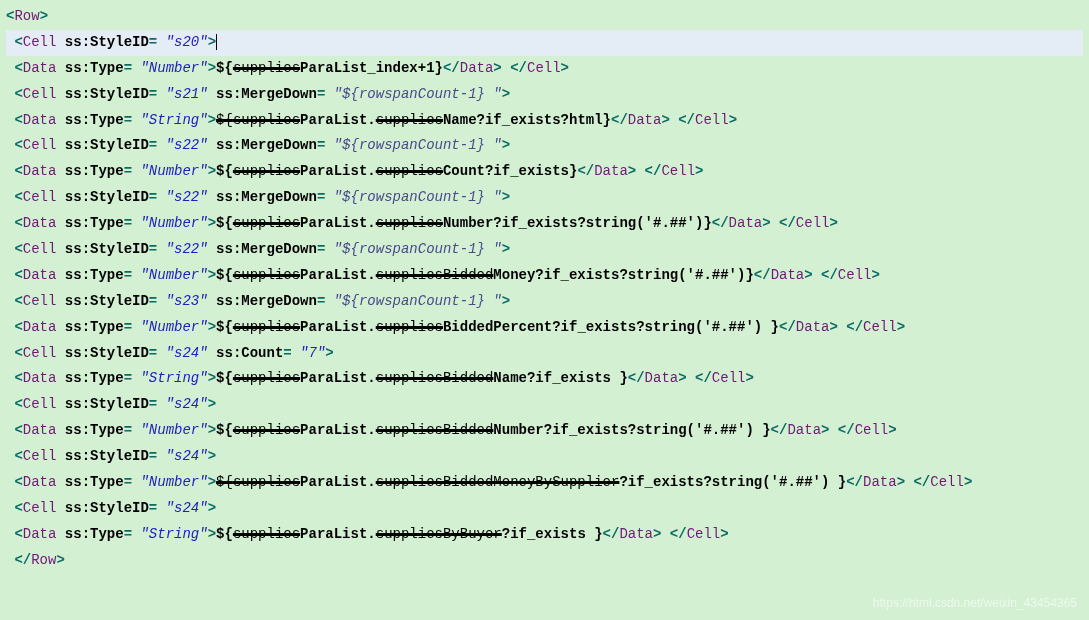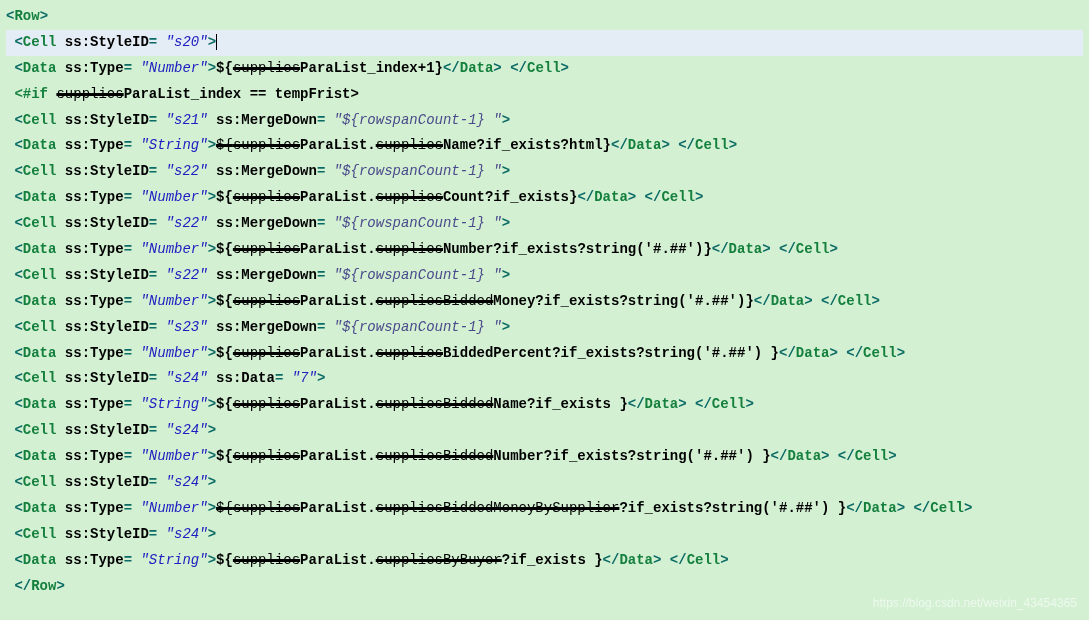--- a/index.html
+++ b/index.html
@@ -14,21 +14,21 @@
   }
   .line {
     white-space: pre;
     line-height: 1.85;
     color: #000;
   }
   .highlighted {
     background: #e4ecf5;
   }
   .tag-bracket { color: #0a6a64; font-weight: bold; }
-  .tag-name { color: #15803d; font-weight: bold; }
+  .tag-name { color: #701a75; font-weight: normal; }
   .attr-name { color: #000000; font-weight: bold; }
   .attr-string { color: #2020c0; font-style: italic; }
   .attr-string2 { color: #4a4a8a; font-style: italic; }
   .bold-text { font-weight: bold; color: #000; }
   .watermark {
     position: fixed;
     right: 12px;
     bottom: 10px;
     color: rgba(255,255,255,0.6);
     font-size: 12px;
@@ -52,21 +52,20 @@
 <body>
 
 <div class="code">
 
   <div class="line"><span class="tag-bracket">&lt;</span><span class="tag-name">Row</span><span class="tag-bracket">&gt;</span></div>
 
   <div class="line highlighted"> <span class="tag-bracket">&lt;</span><span class="tag-name">Cell</span> <span class="attr-name">ss:StyleID</span><span class="tag-bracket">=</span> <span class="attr-string">"s20"</span><span class="tag-bracket">&gt;</span><span class="cursor"></span></div>
 
   <div class="line"> <span class="tag-bracket">&lt;</span><span class="tag-name">Data</span> <span class="attr-name">ss:Type</span><span class="tag-bracket">=</span> <span class="attr-string">"Number"</span><span class="tag-bracket">&gt;</span><span class="bold-text">${</span><span class="strike">supplies</span><span class="bold-text">ParaList_index+1}</span><span class="tag-bracket">&lt;/</span><span class="tag-name">Data</span><span class="tag-bracket">&gt;</span> <span class="tag-bracket">&lt;/</span><span class="tag-name">Cell</span><span class="tag-bracket">&gt;</span></div>
 
-  <div class="line"> <span class="tag-name">&lt;#if </span><span class="strike">supplies</span><span class="bold-text">ParaList_index == tempFrist&gt;</span></div>
 
   <div class="line"> <span class="tag-bracket">&lt;</span><span class="tag-name">Cell</span> <span class="attr-name">ss:StyleID</span><span class="tag-bracket">=</span> <span class="attr-string">"s21"</span> <span class="attr-name">ss:MergeDown</span><span class="tag-bracket">=</span> <span class="attr-string2">"${rowspanCount-1} "</span><span class="tag-bracket">&gt;</span></div>
 
   <div class="line"> <span class="tag-bracket">&lt;</span><span class="tag-name">Data</span> <span class="attr-name">ss:Type</span><span class="tag-bracket">=</span> <span class="attr-string">"String"</span><span class="tag-bracket">&gt;</span><span class="strike">${</span><span class="strike">supplies</span><span class="bold-text">ParaList.</span><span class="strike">supplies</span><span class="bold-text">Name?if_exists?html}</span><span class="tag-bracket">&lt;/</span><span class="tag-name">Data</span><span class="tag-bracket">&gt;</span> <span class="tag-bracket">&lt;/</span><span class="tag-name">Cell</span><span class="tag-bracket">&gt;</span></div>
 
   <div class="line"> <span class="tag-bracket">&lt;</span><span class="tag-name">Cell</span> <span class="attr-name">ss:StyleID</span><span class="tag-bracket">=</span> <span class="attr-string">"s22"</span> <span class="attr-name">ss:MergeDown</span><span class="tag-bracket">=</span> <span class="attr-string2">"${rowspanCount-1} "</span><span class="tag-bracket">&gt;</span></div>
 
   <div class="line"> <span class="tag-bracket">&lt;</span><span class="tag-name">Data</span> <span class="attr-name">ss:Type</span><span class="tag-bracket">=</span> <span class="attr-string">"Number"</span><span class="tag-bracket">&gt;</span><span class="bold-text">${</span><span class="strike">supplies</span><span class="bold-text">ParaList.</span><span class="strike">supplies</span><span class="bold-text">Count?if_exists}</span><span class="tag-bracket">&lt;/</span><span class="tag-name">Data</span><span class="tag-bracket">&gt;</span> <span class="tag-bracket">&lt;/</span><span class="tag-name">Cell</span><span class="tag-bracket">&gt;</span></div>
 
   <div class="line"> <span class="tag-bracket">&lt;</span><span class="tag-name">Cell</span> <span class="attr-name">ss:StyleID</span><span class="tag-bracket">=</span> <span class="attr-string">"s22"</span> <span class="attr-name">ss:MergeDown</span><span class="tag-bracket">=</span> <span class="attr-string2">"${rowspanCount-1} "</span><span class="tag-bracket">&gt;</span></div>
@@ -75,33 +74,33 @@
 
   <div class="line"> <span class="tag-bracket">&lt;</span><span class="tag-name">Cell</span> <span class="attr-name">ss:StyleID</span><span class="tag-bracket">=</span> <span class="attr-string">"s22"</span> <span class="attr-name">ss:MergeDown</span><span class="tag-bracket">=</span> <span class="attr-string2">"${rowspanCount-1} "</span><span class="tag-bracket">&gt;</span></div>
 
   <div class="line"> <span class="tag-bracket">&lt;</span><span class="tag-name">Data</span> <span class="attr-name">ss:Type</span><span class="tag-bracket">=</span> <span class="attr-string">"Number"</span><span class="tag-bracket">&gt;</span><span class="bold-text">${</span><span class="strike">supplies</span><span class="bold-text">ParaList.</span><span class="strike">suppliesBidded</span><span class="bold-text">Money?if_exists?string('#.##')}</span><span class="tag-bracket">&lt;/</span><span class="tag-name">Data</span><span class="tag-bracket">&gt;</span> <span class="tag-bracket">&lt;/</span><span class="tag-name">Cell</span><span class="tag-bracket">&gt;</span></div>
 
   <div class="line"> <span class="tag-bracket">&lt;</span><span class="tag-name">Cell</span> <span class="attr-name">ss:StyleID</span><span class="tag-bracket">=</span> <span class="attr-string">"s23"</span> <span class="attr-name">ss:MergeDown</span><span class="tag-bracket">=</span> <span class="attr-string2">"${rowspanCount-1} "</span><span class="tag-bracket">&gt;</span></div>
 
   <div class="line"> <span class="tag-bracket">&lt;</span><span class="tag-name">Data</span> <span class="attr-name">ss:Type</span><span class="tag-bracket">=</span> <span class="attr-string">"Number"</span><span class="tag-bracket">&gt;</span><span class="bold-text">${</span><span class="strike">supplies</span><span class="bold-text">ParaList.</span><span class="strike">supplies</span><span class="bold-text">BiddedPercent?if_exists?string('#.##') }</span><span class="tag-bracket">&lt;/</span><span class="tag-name">Data</span><span class="tag-bracket">&gt;</span> <span class="tag-bracket">&lt;/</span><span class="tag-name">Cell</span><span class="tag-bracket">&gt;</span></div>
 
 
-  <div class="line"> <span class="tag-bracket">&lt;</span><span class="tag-name">Cell</span> <span class="attr-name">ss:StyleID</span><span class="tag-bracket">=</span> <span class="attr-string">"s24"</span> <span class="attr-name">ss:Data</span><span class="tag-bracket">=</span> <span class="attr-string">"7"</span><span class="tag-bracket">&gt;</span></div>
+  <div class="line"> <span class="tag-bracket">&lt;</span><span class="tag-name">Cell</span> <span class="attr-name">ss:StyleID</span><span class="tag-bracket">=</span> <span class="attr-string">"s24"</span> <span class="attr-name">ss:Count</span><span class="tag-bracket">=</span> <span class="attr-string">"7"</span><span class="tag-bracket">&gt;</span></div>
 
   <div class="line"> <span class="tag-bracket">&lt;</span><span class="tag-name">Data</span> <span class="attr-name">ss:Type</span><span class="tag-bracket">=</span> <span class="attr-string">"String"</span><span class="tag-bracket">&gt;</span><span class="bold-text">${</span><span class="strike">supplies</span><span class="bold-text">ParaList.</span><span class="strike">suppliesBidded</span><span class="bold-text">Name?if_exists }</span><span class="tag-bracket">&lt;/</span><span class="tag-name">Data</span><span class="tag-bracket">&gt;</span> <span class="tag-bracket">&lt;/</span><span class="tag-name">Cell</span><span class="tag-bracket">&gt;</span></div>
 
   <div class="line"> <span class="tag-bracket">&lt;</span><span class="tag-name">Cell</span> <span class="attr-name">ss:StyleID</span><span class="tag-bracket">=</span> <span class="attr-string">"s24"</span><span class="tag-bracket">&gt;</span></div>
 
   <div class="line"> <span class="tag-bracket">&lt;</span><span class="tag-name">Data</span> <span class="attr-name">ss:Type</span><span class="tag-bracket">=</span> <span class="attr-string">"Number"</span><span class="tag-bracket">&gt;</span><span class="bold-text">${</span><span class="strike">supplies</span><span class="bold-text">ParaList.</span><span class="strike">suppliesBidded</span><span class="bold-text">Number?if_exists?string('#.##') }</span><span class="tag-bracket">&lt;/</span><span class="tag-name">Data</span><span class="tag-bracket">&gt;</span> <span class="tag-bracket">&lt;/</span><span class="tag-name">Cell</span><span class="tag-bracket">&gt;</span></div>
 
   <div class="line"> <span class="tag-bracket">&lt;</span><span class="tag-name">Cell</span> <span class="attr-name">ss:StyleID</span><span class="tag-bracket">=</span> <span class="attr-string">"s24"</span><span class="tag-bracket">&gt;</span></div>
 
   <div class="line"> <span class="tag-bracket">&lt;</span><span class="tag-name">Data</span> <span class="attr-name">ss:Type</span><span class="tag-bracket">=</span> <span class="attr-string">"Number"</span><span class="tag-bracket">&gt;</span><span class="strike">${</span><span class="strike">supplies</span><span class="bold-text">ParaList.</span><span class="strike">suppliesBiddedMoneyBySupplier</span><span class="bold-text">?if_exists?string('#.##') }</span><span class="tag-bracket">&lt;/</span><span class="tag-name">Data</span><span class="tag-bracket">&gt;</span> <span class="tag-bracket">&lt;/</span><span class="tag-name">Cell</span><span class="tag-bracket">&gt;</span></div>
 
   <div class="line"> <span class="tag-bracket">&lt;</span><span class="tag-name">Cell</span> <span class="attr-name">ss:StyleID</span><span class="tag-bracket">=</span> <span class="attr-string">"s24"</span><span class="tag-bracket">&gt;</span></div>
 
   <div class="line"> <span class="tag-bracket">&lt;</span><span class="tag-name">Data</span> <span class="attr-name">ss:Type</span><span class="tag-bracket">=</span> <span class="attr-string">"String"</span><span class="tag-bracket">&gt;</span><span class="bold-text">${</span><span class="strike">supplies</span><span class="bold-text">ParaList.</span><span class="strike">suppliesByBuyer</span><span class="bold-text">?if_exists }</span><span class="tag-bracket">&lt;/</span><span class="tag-name">Data</span><span class="tag-bracket">&gt;</span> <span class="tag-bracket">&lt;/</span><span class="tag-name">Cell</span><span class="tag-bracket">&gt;</span></div>
 
   <div class="line"> <span class="tag-bracket">&lt;/</span><span class="tag-name">Row</span><span class="tag-bracket">&gt;</span></div>
 
 </div>
 
-<div class="watermark">https://blog.csdn.net/weixin_43454365</div>
+<div class="watermark">https://html.csdn.net/weixin_43454365</div>
 
 </body></html>

